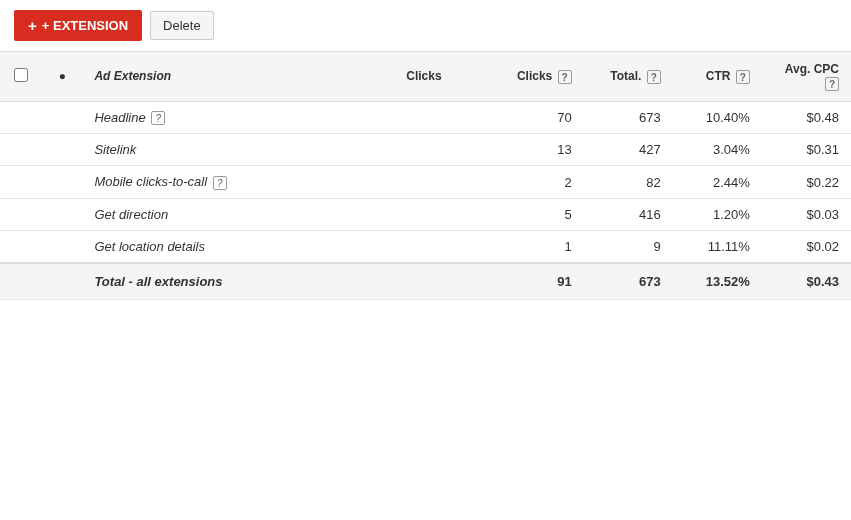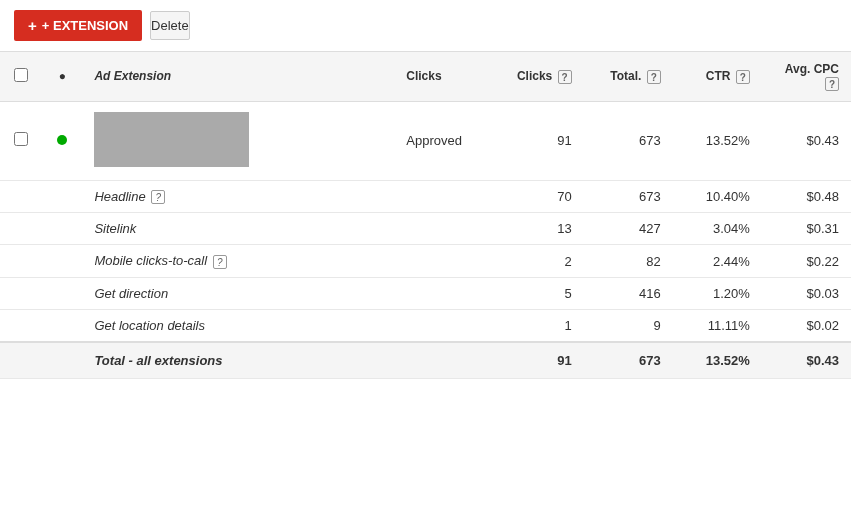--- a/index.html
+++ b/index.html
@@ -35,21 +35,21 @@
 
     .btn-extension .plus {
       font-size: 15px;
       font-weight: bold;
     }
 
     .btn-delete {
       background: #f5f5f5;
       color: #333;
       border: 1px solid #ccc;
-      padding: 6px 0;
+      padding: 6px 12px;
       font-size: 13px;
       cursor: pointer;
       border-radius: 2px;
     }
 
     table {
       width: 100%;
       border-collapse: collapse;
       border-top: 1px solid #ddd;
     }
@@ -195,108 +195,92 @@
         <span class="help-icon">?</span>
       </th>
       <th class="cpc-col num">
         <span>Avg. CPC</span>
         <span class="help-icon">?</span>
       </th>
     </tr>
   </thead>
   <tbody>
 
-    <tr>
-      <td class="checkbox-col">
-        <input type="checkbox" style="">
-      </td>
-      <td class="status-col">
-        <span class="green-dot"></span>
-      </td>
-      <td class="ad-ext-col">
-        <div class="ad-image-placeholder"></div>
-      </td>
-      <td class="status-text-col">Approved</td>
+
+    <tr class="sub-row">
+      <td class="checkbox-col"></td>
+      <td class="status-col"></td>
+      <td class="ad-ext-col">
+        <span>Headline</span>
+        <span class="help-icon">?</span>
+      </td>
+      <td class="status-text-col"></td>
+      <td class="clicks-col num">70</td>
+      <td class="impr-col num">673</td>
+      <td class="ctr-col num">10.40%</td>
+      <td class="cpc-col num">$0.48</td>
+    </tr>
+
+    <tr class="sub-row">
+      <td class="checkbox-col"></td>
+      <td class="status-col"></td>
+      <td class="ad-ext-col">
+        <span>Sitelink</span>
+      </td>
+      <td class="status-text-col"></td>
+      <td class="clicks-col num">13</td>
+      <td class="impr-col num">427</td>
+      <td class="ctr-col num">3.04%</td>
+      <td class="cpc-col num">$0.31</td>
+    </tr>
+
+    <tr class="sub-row">
+      <td class="checkbox-col"></td>
+      <td class="status-col"></td>
+      <td class="ad-ext-col">
+        <span>Mobile clicks-to-call</span>
+        <span class="help-icon">?</span>
+      </td>
+      <td class="status-text-col"></td>
+      <td class="clicks-col num">2</td>
+      <td class="impr-col num">82</td>
+      <td class="ctr-col num">2.44%</td>
+      <td class="cpc-col num">$0.22</td>
+    </tr>
+
+    <tr class="sub-row">
+      <td class="checkbox-col"></td>
+      <td class="status-col"></td>
+      <td class="ad-ext-col">
+        <span>Get direction</span>
+      </td>
+      <td class="status-text-col"></td>
+      <td class="clicks-col num">5</td>
+      <td class="impr-col num">416</td>
+      <td class="ctr-col num">1.20%</td>
+      <td class="cpc-col num">$0.03</td>
+    </tr>
+
+    <tr class="sub-row">
+      <td class="checkbox-col"></td>
+      <td class="status-col"></td>
+      <td class="ad-ext-col">
+        <span>Get location details</span>
+      </td>
+      <td class="status-text-col"></td>
+      <td class="clicks-col num">1</td>
+      <td class="impr-col num">9</td>
+      <td class="ctr-col num">11.11%</td>
+      <td class="cpc-col num">$0.02</td>
+    </tr>
+
+    <tr class="total-row">
+      <td class="checkbox-col"></td>
+      <td class="status-col"></td>
+      <td class="ad-ext-col">Total - all extensions</td>
+      <td class="status-text-col"></td>
       <td class="clicks-col num">91</td>
       <td class="impr-col num">673</td>
       <td class="ctr-col num">13.52%</td>
       <td class="cpc-col num">$0.43</td>
     </tr>
-
-    <tr class="sub-row">
-      <td class="checkbox-col"></td>
-      <td class="status-col"></td>
-      <td class="ad-ext-col">
-        <span>Headline</span>
-        <span class="help-icon">?</span>
-      </td>
-      <td class="status-text-col"></td>
-      <td class="clicks-col num">70</td>
-      <td class="impr-col num">673</td>
-      <td class="ctr-col num">10.40%</td>
-      <td class="cpc-col num">$0.48</td>
-    </tr>
-
-    <tr class="sub-row">
-      <td class="checkbox-col"></td>
-      <td class="status-col"></td>
-      <td class="ad-ext-col">
-        <span>Sitelink</span>
-      </td>
-      <td class="status-text-col"></td>
-      <td class="clicks-col num">13</td>
-      <td class="impr-col num">427</td>
-      <td class="ctr-col num">3.04%</td>
-      <td class="cpc-col num">$0.31</td>
-    </tr>
-
-    <tr class="sub-row">
-      <td class="checkbox-col"></td>
-      <td class="status-col"></td>
-      <td class="ad-ext-col">
-        <span>Mobile clicks-to-call</span>
-        <span class="help-icon">?</span>
-      </td>
-      <td class="status-text-col"></td>
-      <td class="clicks-col num">2</td>
-      <td class="impr-col num">82</td>
-      <td class="ctr-col num">2.44%</td>
-      <td class="cpc-col num">$0.22</td>
-    </tr>
-
-    <tr class="sub-row">
-      <td class="checkbox-col"></td>
-      <td class="status-col"></td>
-      <td class="ad-ext-col">
-        <span>Get direction</span>
-      </td>
-      <td class="status-text-col"></td>
-      <td class="clicks-col num">5</td>
-      <td class="impr-col num">416</td>
-      <td class="ctr-col num">1.20%</td>
-      <td class="cpc-col num">$0.03</td>
-    </tr>
-
-    <tr class="sub-row">
-      <td class="checkbox-col"></td>
-      <td class="status-col"></td>
-      <td class="ad-ext-col">
-        <span>Get location details</span>
-      </td>
-      <td class="status-text-col"></td>
-      <td class="clicks-col num">1</td>
-      <td class="impr-col num">9</td>
-      <td class="ctr-col num">11.11%</td>
-      <td class="cpc-col num">$0.02</td>
-    </tr>
-
-    <tr class="total-row">
-      <td class="checkbox-col"></td>
-      <td class="status-col"></td>
-      <td class="ad-ext-col">Total - all extensions</td>
-      <td class="status-text-col"></td>
-      <td class="clicks-col num">91</td>
-      <td class="impr-col num">673</td>
-      <td class="ctr-col num">13.52%</td>
-      <td class="cpc-col num">$0.43</td>
-    </tr>
   </tbody>
 </table>
 
 </body></html>

